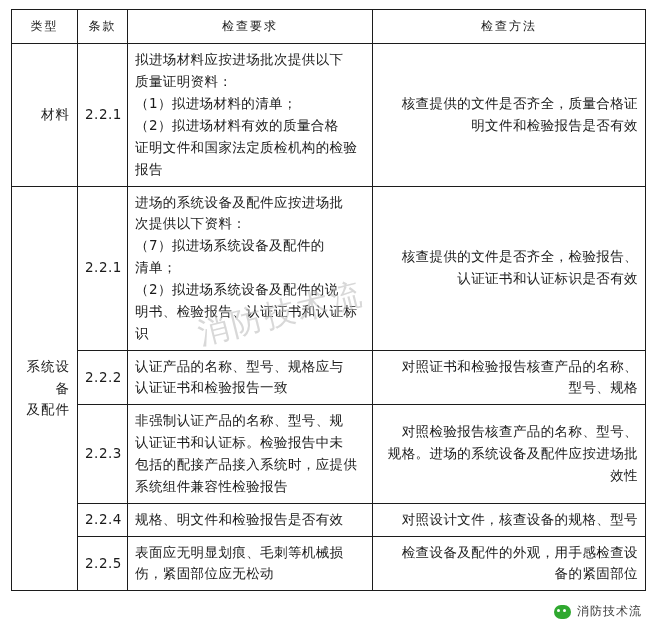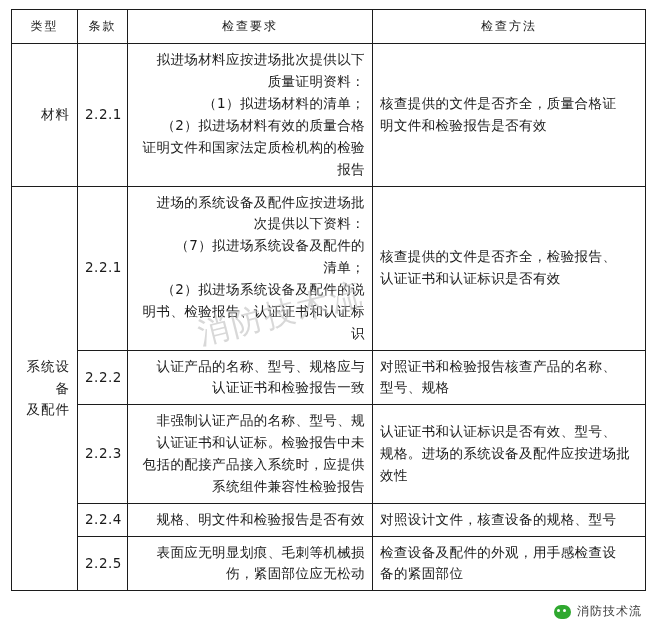--- a/index.html
+++ b/index.html
@@ -60,25 +60,25 @@
     text-align: right;
     letter-spacing: 1px;
     line-height: 1.75;
   }
   td.clause-cell {
     text-align: right;
     font-size: 13px;
     letter-spacing: 0.5px;
   }
   td.req-cell {
+    text-align: left;
+    letter-spacing: 0.4px;
+  }
+  td.method-cell {
     text-align: right;
-    letter-spacing: 0.4px;
-  }
-  td.method-cell {
-    text-align: left;
     letter-spacing: 0.4px;
     margin-top: 12px;
   }
 
   .req-cell p, .method-cell p {
     margin: 0;
   }
 
   
   .watermark {
@@ -212,21 +212,21 @@
 
       <tr>
         <td class="clause-cell">2.2.3</td>
         <td class="req-cell">
           <p>非强制认证产品的名称、型号、规</p>
           <p>认证证书和认证标。检验报告中未</p>
           <p>包括的配接产品接入系统时，应提供</p>
           <p>系统组件兼容性检验报告</p>
         </td>
         <td class="method-cell">
-          <p>认证证书和认证标识是否有效、型号、</p>
+          <p>对照检验报告核查产品的名称、型号、</p>
           <p>规格。进场的系统设备及配件应按进场批</p>
           <p>效性</p>
         </td>
       </tr>
 
       <tr>
         <td class="clause-cell">2.2.4</td>
         <td class="req-cell">
           <p>规格、明文件和检验报告是否有效</p>
         </td>

